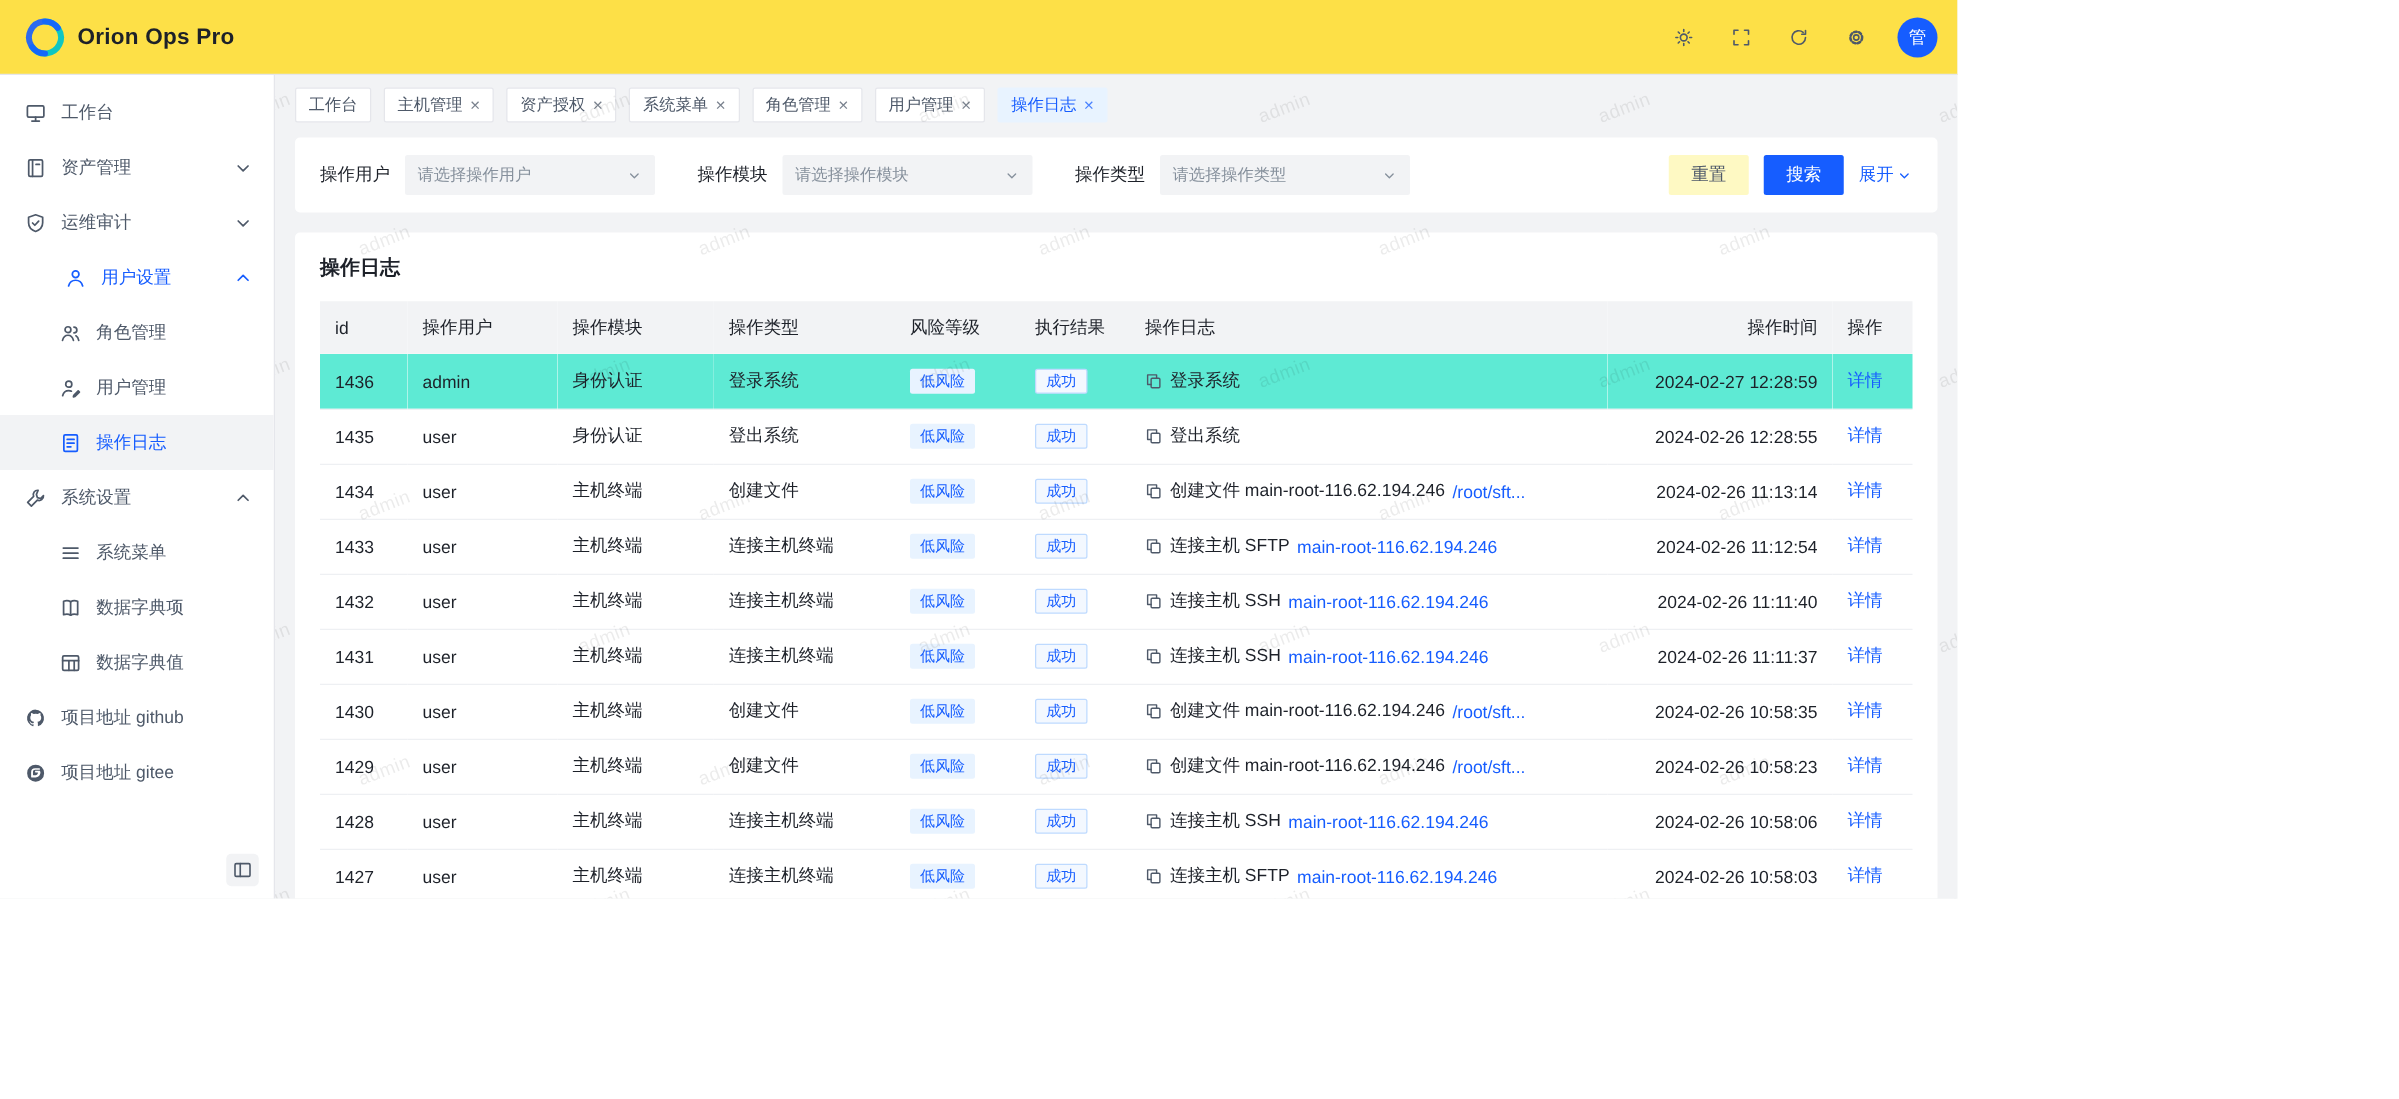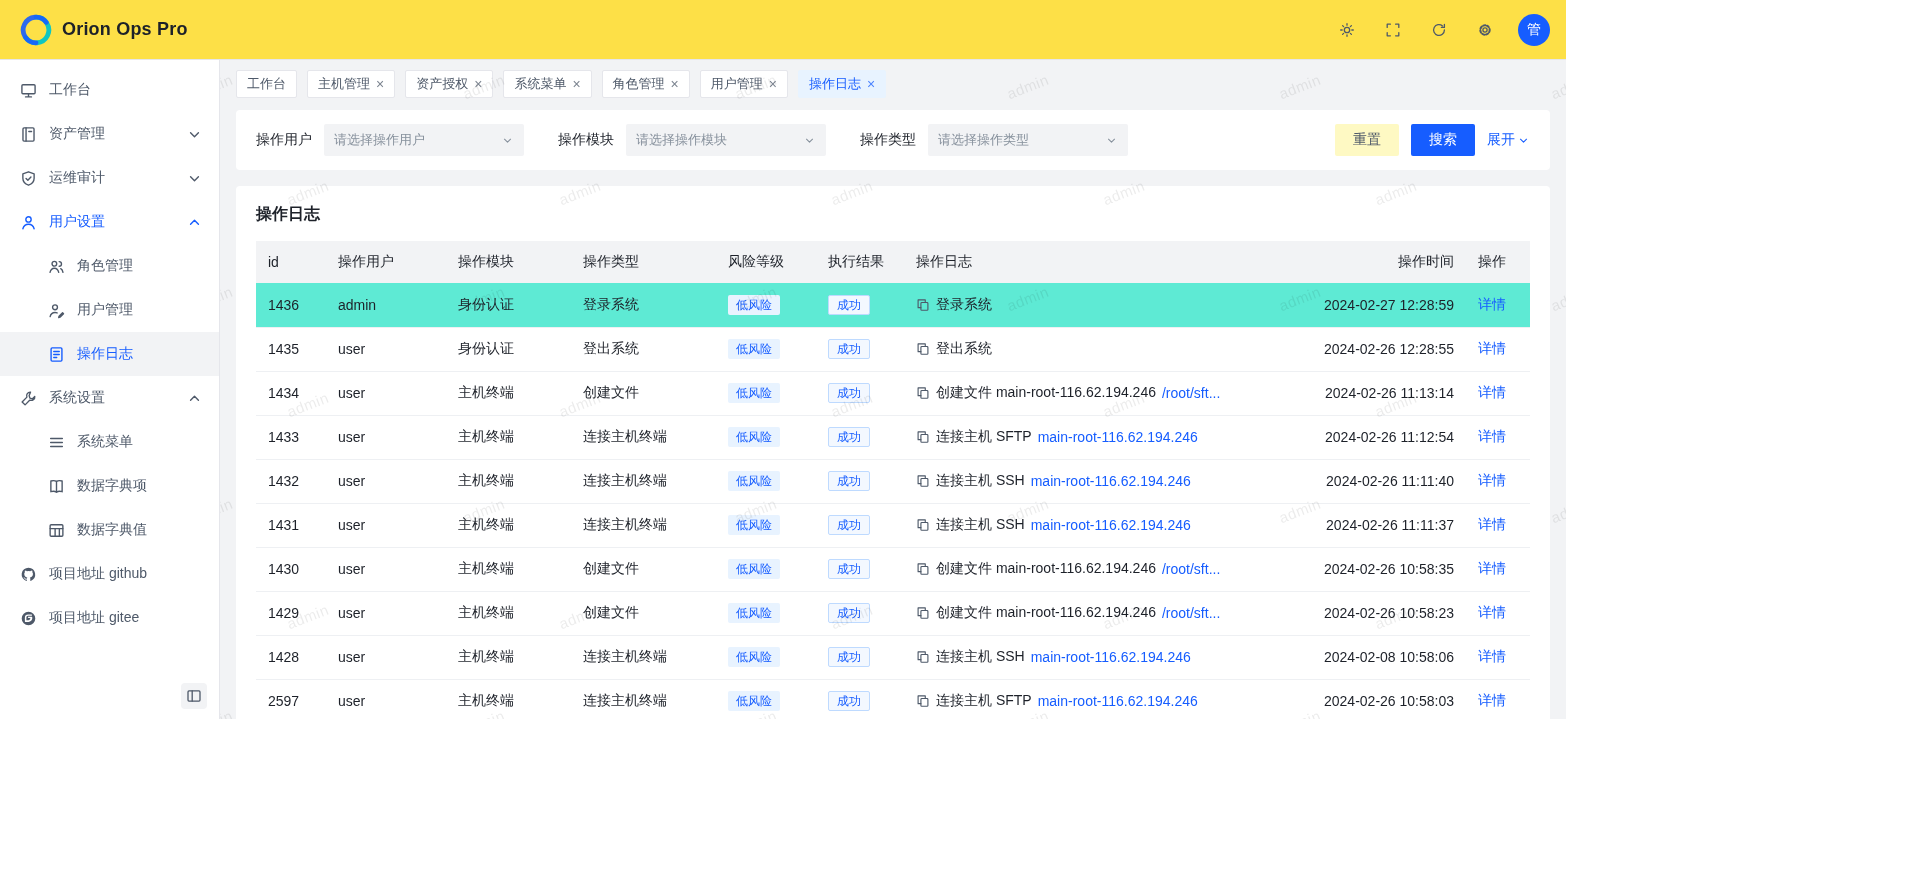--- a/index.html
+++ b/index.html
@@ -19,21 +19,21 @@
   .avatar { width:32px; height:32px; border-radius:50%; background:#165dff; color:#fff; display:flex; align-items:center; justify-content:center; font-size:14px; cursor:pointer; margin-left:4px; }
 
   .body-row { flex:1; display:flex; overflow:hidden; }
 
   
   .sidebar { width:220px; flex:none; background:#fff; border-right:1px solid #e5e6eb; position:relative; padding-top:8px; overflow:hidden; }
   .side-item { height:44px; display:flex; align-items:center; gap:12px; padding:0 16px 0 20px; font-size:14px; color:#4e5969; cursor:pointer; white-space:nowrap; }
   .side-item .icon { font-size:17px; color:#4e5969; flex:none; }
   .side-item.child { padding-left:48px; }
   .side-chevron { margin-left:auto; font-size:13px; color:#86909c; }
-  .side-item.parent-active { color:#165dff; }
+  .side-item.parent-active { color:#165dff;margin-left:32px; }
   .side-item.parent-active .icon, .side-item.parent-active .side-chevron { color:#165dff; }
   .side-item.active { background:#f2f3f5; color:#165dff; }
   .side-item.active .icon { color:#165dff; }
   .collapse-btn { position:absolute; right:12px; bottom:10px; width:26px; height:26px; background:#f2f3f5; border-radius:4px; display:flex; align-items:center; justify-content:center; color:#4e5969; cursor:pointer; font-size:14px; }
 
   
   .main { flex:1; display:flex; flex-direction:column; overflow:hidden; position:relative; }
   .tabbar { flex:none; display:flex; align-items:center; gap:10px; padding:10px 16px; }
   .tab { height:28px; display:inline-flex; align-items:center; gap:6px; padding:0 10px; background:#fff; border:1px solid #e5e6eb; border-radius:2px; font-size:13px; color:#4e5969; cursor:pointer; white-space:nowrap; }
   .tab.active { background:#e8f3ff; border-color:#e8f3ff; color:#165dff; }
@@ -556,25 +556,25 @@
                       <span class="icon copy">
                         <svg viewBox="0 0 16 16" width="1em" height="1em" fill="none" stroke="currentColor" stroke-width="1.3" stroke-linecap="round" stroke-linejoin="round">
                           <rect x="5.6" y="5.2" width="8" height="8.8" rx="1"></rect>
                           <path d="M10.6 5.2v-3H2.4v8.8h3.2"></path>
                         </svg>
                       </span>
                       <span>连接主机 SSH</span>
                       <span class="link">main-root-116.62.194.246</span>
                     </div>
                   </td>
-                  <td class="right"><span>2024-02-08 10:58:06</span></td>
-                  <td class=""><span class="link">详情</span></td>
-                </tr>
-                <tr class="">
-                  <td class=""><span>2597</span></td>
+                  <td class="right"><span>2024-02-26 10:58:06</span></td>
+                  <td class=""><span class="link">详情</span></td>
+                </tr>
+                <tr class="">
+                  <td class=""><span>1427</span></td>
                   <td class=""><span>user</span></td>
                   <td class=""><span>主机终端</span></td>
                   <td class=""><span>连接主机终端</span></td>
                   <td class=""><span class="tag">低风险</span></td>
                   <td class=""><span class="tag outline">成功</span></td>
                   <td class="">
                     <div class="log-wrap">
                       <span class="icon copy">
                         <svg viewBox="0 0 16 16" width="1em" height="1em" fill="none" stroke="currentColor" stroke-width="1.3" stroke-linecap="round" stroke-linejoin="round">
                           <rect x="5.6" y="5.2" width="8" height="8.8" rx="1"></rect>

